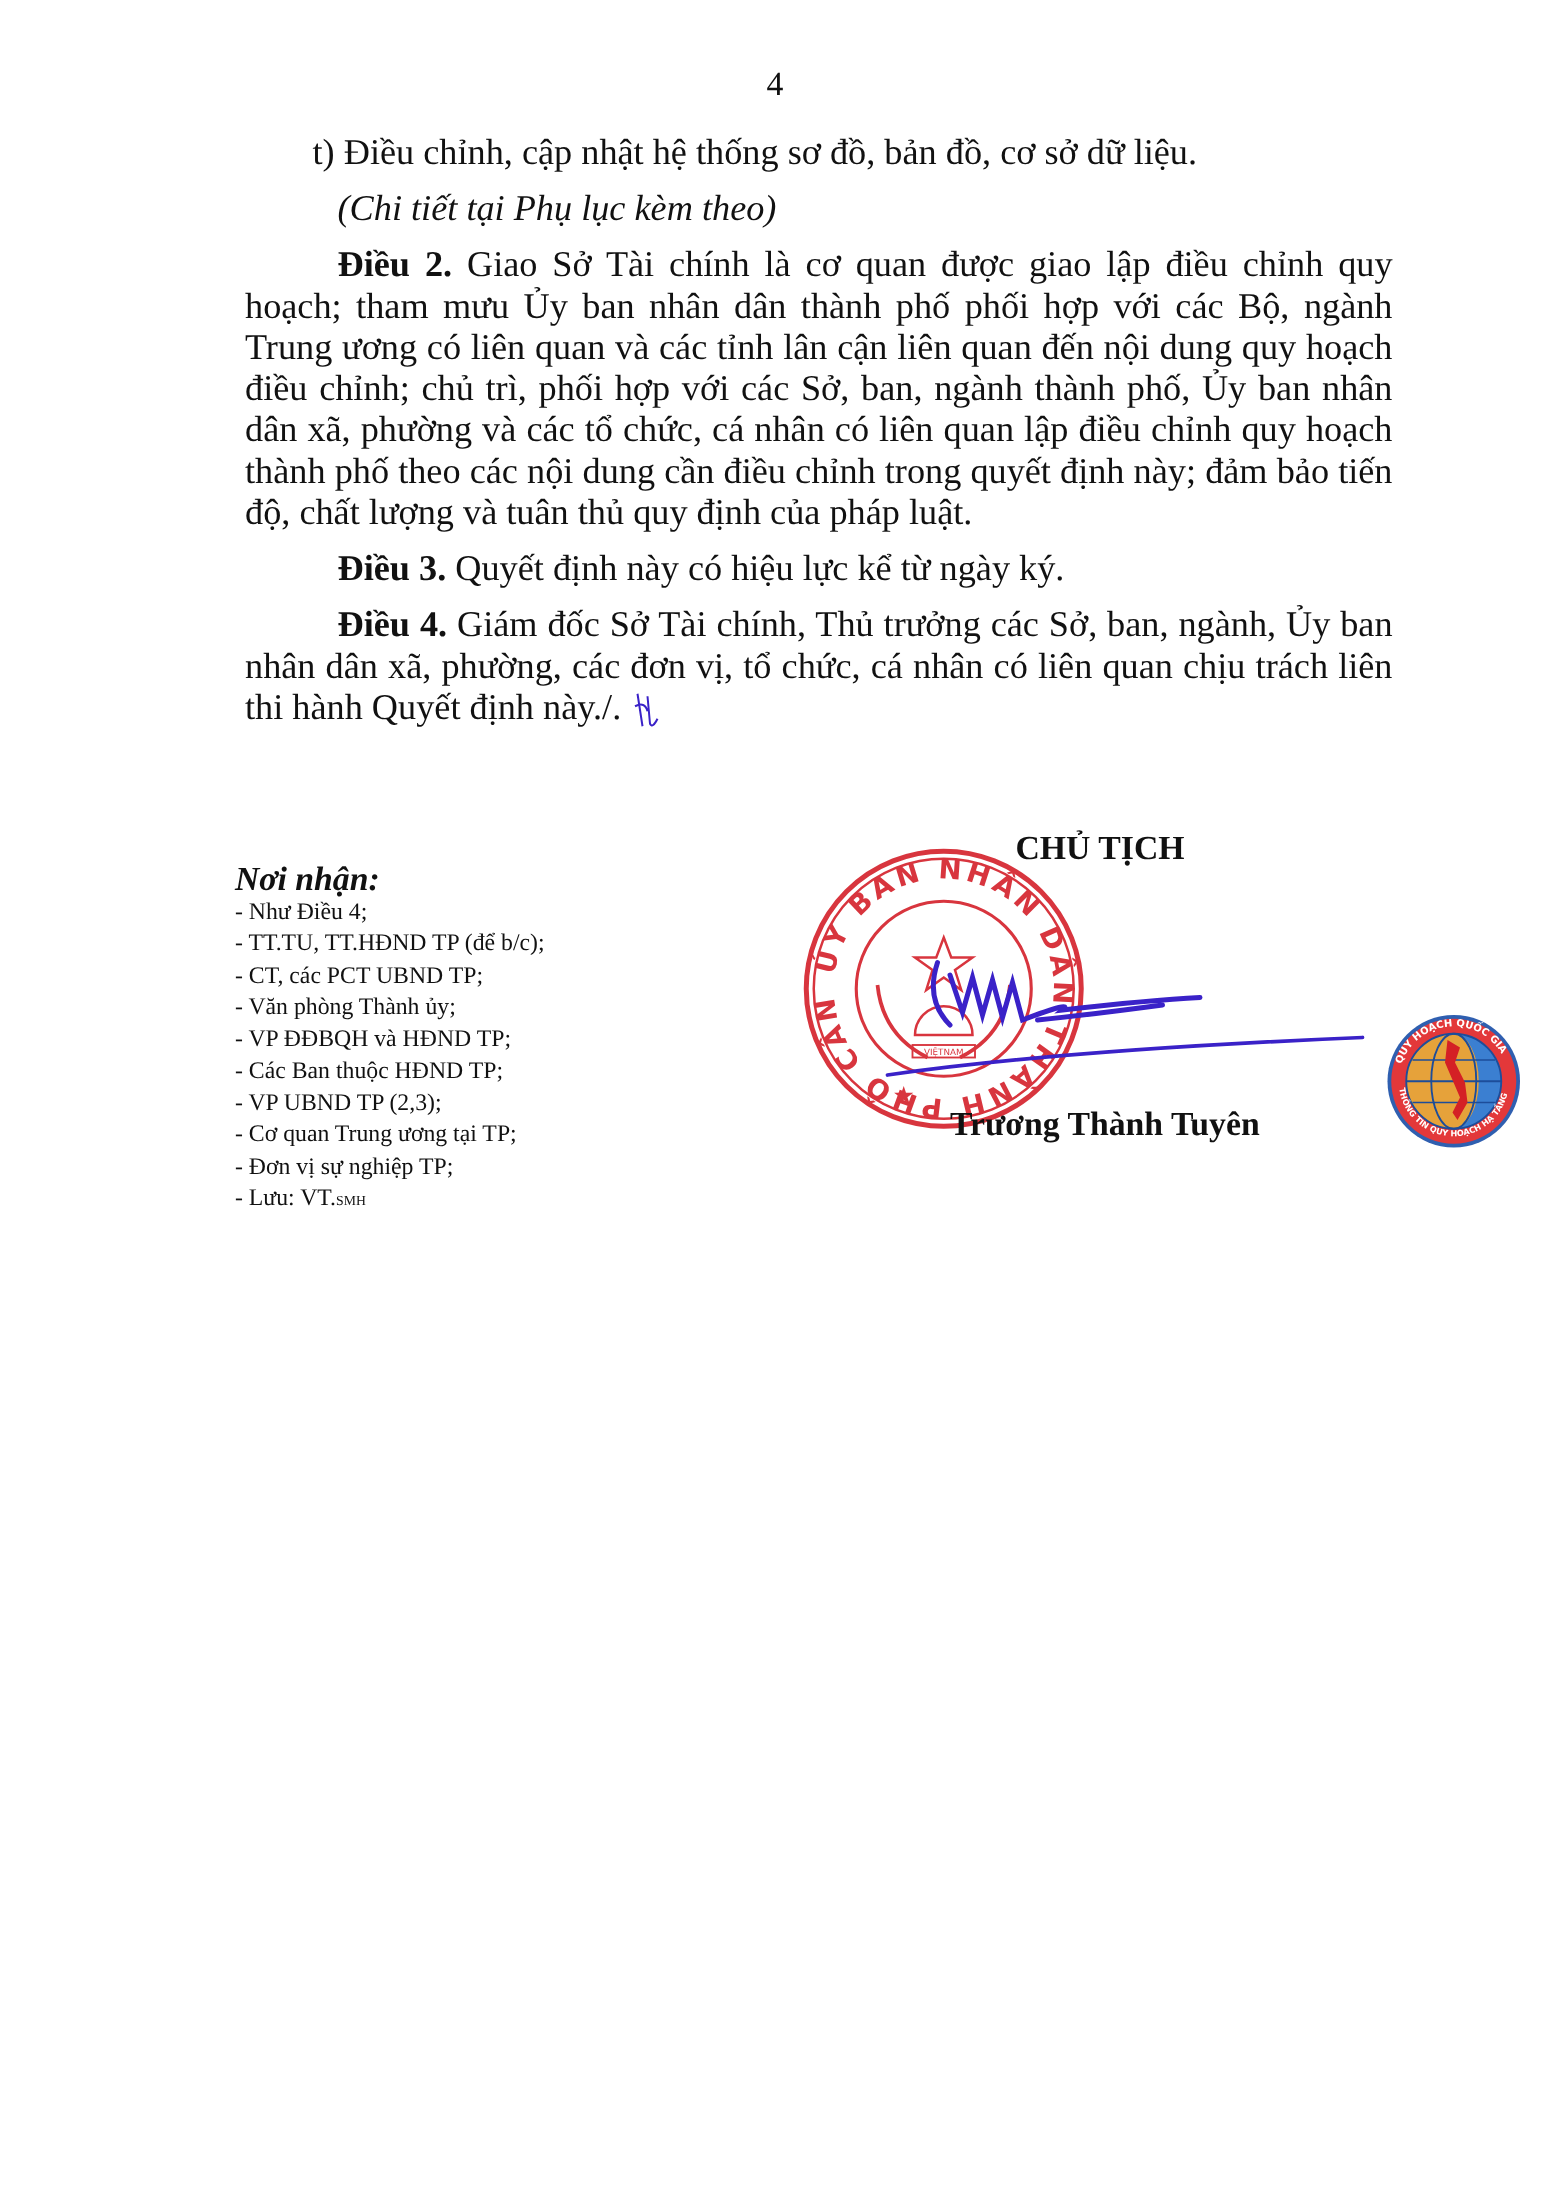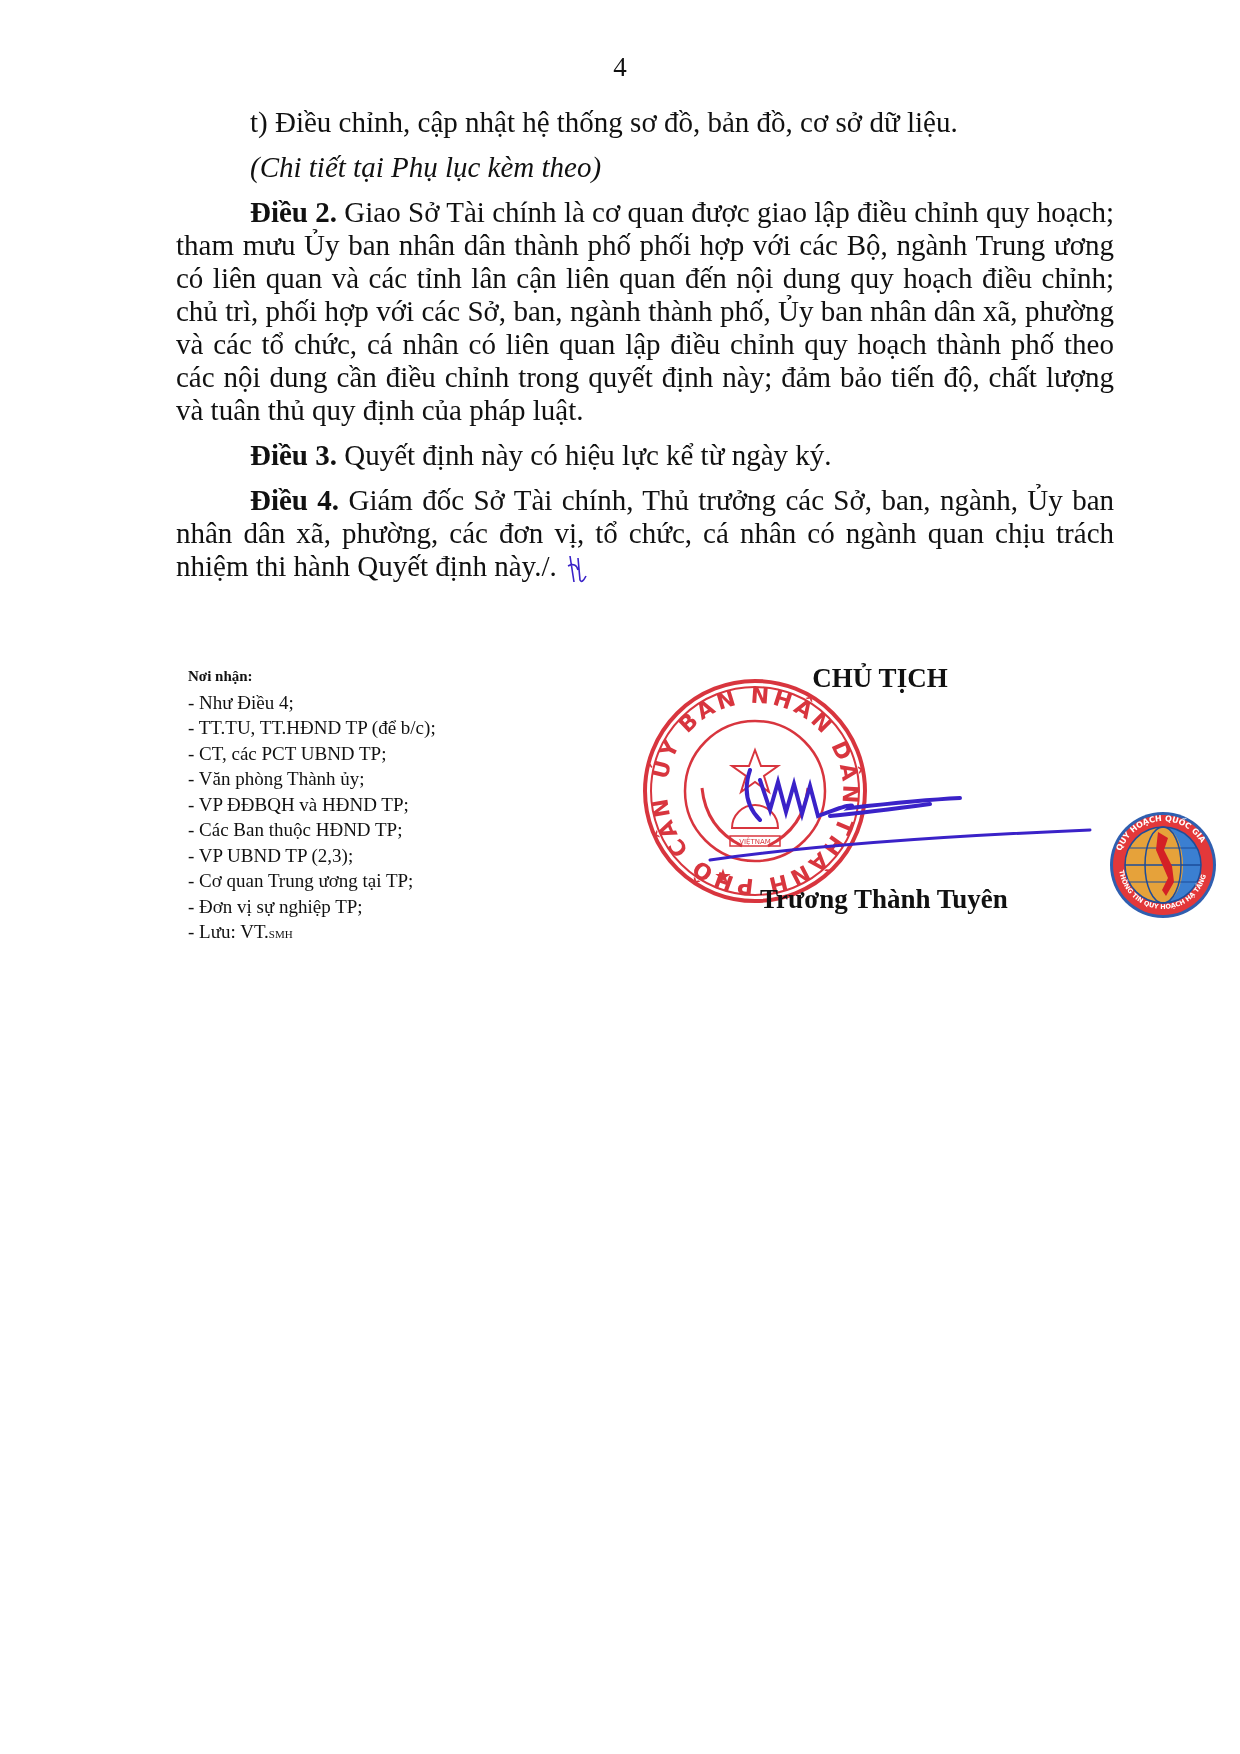--- a/index.html
+++ b/index.html
@@ -1,44 +1,44 @@
 <!DOCTYPE html>
 <html><head>
   <meta charset="utf-8">
   <style>
     html, body { margin: 0; padding: 0; background: #ffffff; }
     body { width: 1240px; height: 1754px; position: relative; overflow: hidden;
       font-family: "Liberation Serif", "DejaVu Serif", serif; color: #111; }
     .page-number { position: absolute; top: 52px; left: 0; width: 1240px; text-align: center; font-size: 27px; }
     .body-text { position: absolute; left: 176px; width: 938px; font-size: 29px; line-height: 33px; text-align: justify; }
     .para { margin: 0; text-indent: 74px; }
-    .para-gap { margin-top: 12px; }
+    .para-gap { margin-top: 12px; margin-left: 20px; }
     .italic { font-style: italic; }
     .bold { font-weight: bold; }
     .recipients { position: absolute; left: 188px; top: 664px; font-size: 19px; line-height: 25.5px; }
-    .recipients .title { font-weight: bold; font-size: 15px; }
+    .recipients .title { font-weight: bold; font-style: italic; font-size: 27px; margin-top: 27px; }
     .small-caps { font-size: 11px; }
     .sig-block { position: absolute; left: 660px; top: 662px; width: 440px; text-align: center; font-weight: bold; font-size: 27px; line-height: 33px; z-index: 1; }
     .signer { position: absolute; left: 760px; top: 884px; font-weight: bold; font-size: 27px; z-index: 3; }
     .stamp { position: absolute; left: 642px; top: 678px; width: 226px; height: 226px; z-index: 2; opacity: 0.9; }
     .signature { position: absolute; left: 700px; top: 760px; width: 400px; height: 110px; z-index: 4; }
     .initials { display: inline-block; width: 26px; height: 36px; vertical-align: -12px; }
     .logo { position: absolute; left: 1108px; top: 810px; width: 110px; height: 110px; }
   </style>
 </head>
 <body>
 
 <div class="page-number">4</div>
 
 <div class="body-text" style="top:106px;">
   <p class="para">t) Điều chỉnh, cập nhật hệ thống sơ đồ, bản đồ, cơ sở dữ liệu.</p>
   <p class="para italic para-gap">(Chi tiết tại Phụ lục kèm theo)</p>
   <p class="para para-gap"><span class="bold">Điều 2.</span><span> Giao Sở Tài chính là cơ quan được giao lập điều chỉnh quy hoạch; tham mưu Ủy ban nhân dân thành phố phối hợp với các Bộ, ngành Trung ương có liên quan và các tỉnh lân cận liên quan đến nội dung quy hoạch điều chỉnh; chủ trì, phối hợp với các Sở, ban, ngành thành phố, Ủy ban nhân dân xã, phường và các tổ chức, cá nhân có liên quan lập điều chỉnh quy hoạch thành phố theo các nội dung cần điều chỉnh trong quyết định này; đảm bảo tiến độ, chất lượng và tuân thủ quy định của pháp luật.</span></p>
   <p class="para para-gap"><span class="bold">Điều 3.</span><span> Quyết định này có hiệu lực kể từ ngày ký.</span></p>
-  <p class="para para-gap"><span class="bold">Điều 4.</span><span> Giám đốc Sở Tài chính, Thủ trưởng các Sở, ban, ngành, Ủy ban nhân dân xã, phường, các đơn vị, tổ chức, cá nhân có ngành quan chịu trách nhiệm thi hành Quyết định này./.</span>
+  <p class="para para-gap"><span class="bold">Điều 4.</span><span> Giám đốc Sở Tài chính, Thủ trưởng các Sở, ban, ngành, Ủy ban nhân dân xã, phường, các đơn vị, tổ chức, cá nhân có liên quan chịu trách liên thi hành Quyết định này./.</span>
     <svg class="initials" viewBox="0 0 26 36">
         <path d="M6 4 L10 30 M4 14 Q12 10 14 18 M14 6 L16 28 Q18 32 22 24" stroke="#3a22c8" stroke-width="1.6" fill="none"></path>
       </svg>
   </p>
 </div>
 
 <div class="recipients">
   <div class="title">Nơi nhận:</div>
   <div>- Như Điều 4;</div>
   <div>- TT.TU, TT.HĐND TP (để b/c);</div>

